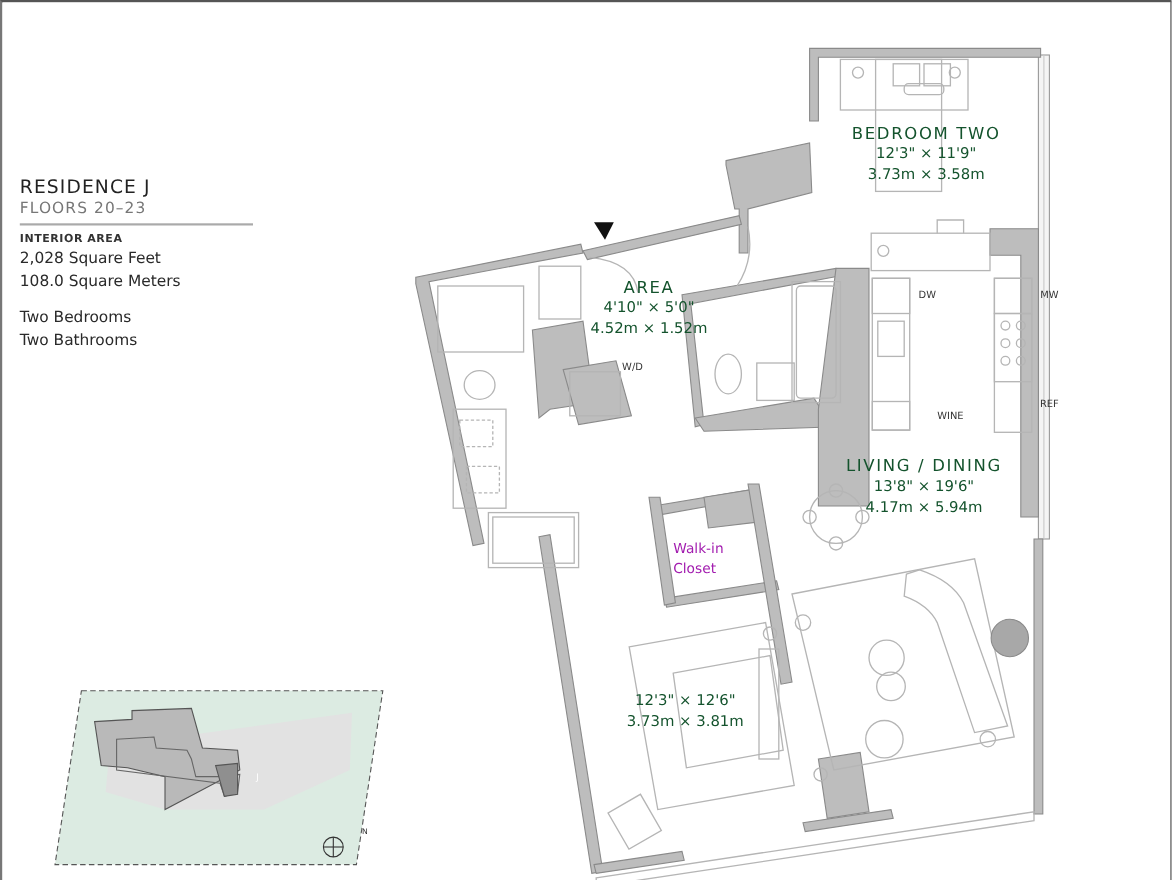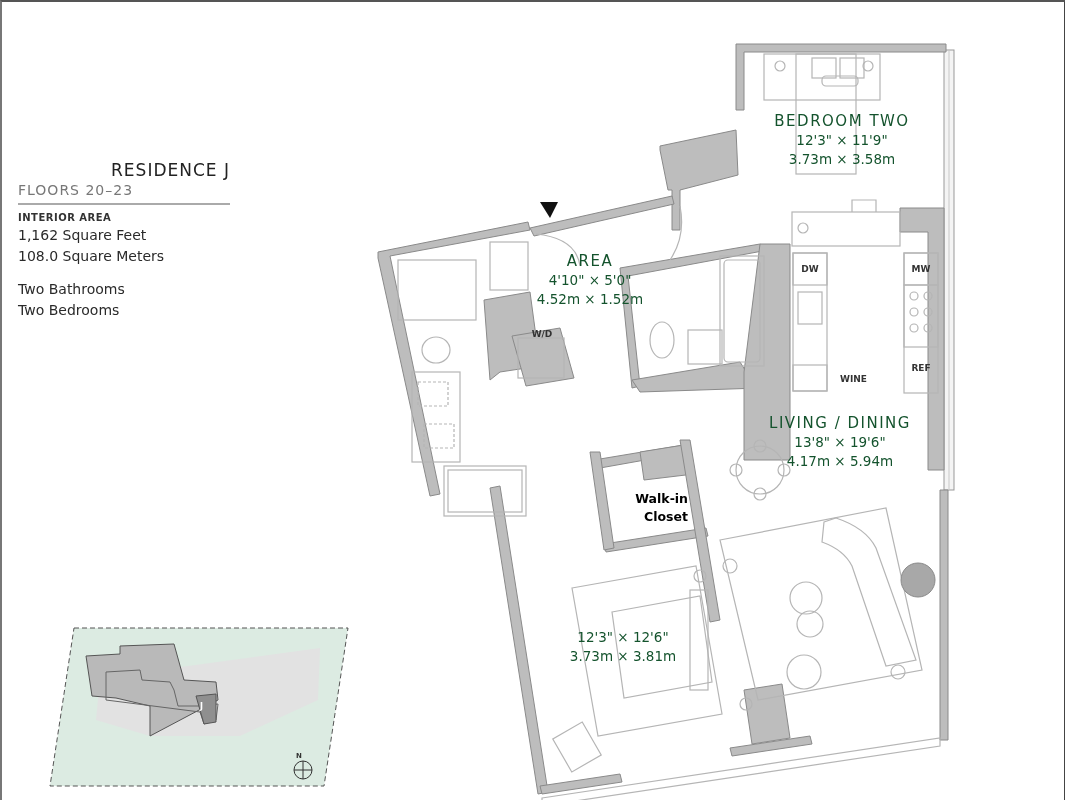--- a/index.html
+++ b/index.html
@@ -1,48 +1,48 @@
 <!DOCTYPE html>
 <html><head>
 <meta charset="utf-8">
 <style>
   html, body { margin:0; padding:0; }
   body { width:1065px; height:800px; background:#ffffff; position:relative; overflow:hidden;
          font-family:"DejaVu Sans", sans-serif; color:#2a2a2a; }
   .frame { position:absolute; left:0; top:0; width:1062px; height:798px;
            border-top:2px solid #555; border-left:2px solid #777; border-right:3px solid #444; }
   .info { position:absolute; left:18px; top:160px; width:212px; }
-  .title { font-size:17px; letter-spacing:1px; color:#222; line-height:20px;text-align:right; }
+  .title { font-size:17px; letter-spacing:1px; color:#222; line-height:20px; }
   .subtitle { font-size:14px; letter-spacing:1px; color:#777; line-height:20px; }
   .rule { height:2px; background:#aaa; margin:3px 0 6px 0; }
   .area-label { font-size:10px; font-weight:bold; letter-spacing:0.5px; color:#333; line-height:14px; }
   .line { font-size:14px; line-height:21px; color:#2a2a2a; }
   .gap { height:12px; }
   svg.plan { position:absolute; left:0; top:0; }
   .room-label { position:absolute; text-align:center; color:#14532d; }
   .room-name { font-size:15px; letter-spacing:1.5px; line-height:20px; }
   .room-dim { font-size:13.5px; line-height:19px; }
-  .fix { position:absolute; font-size:9px; font-weight:bold; color:#333; text-align:center; }
-  .closet { position:absolute; font-size:12.5px; line-height:18px; text-align:right; color:#000000;font-weight:bold; }
+  .fix { position:absolute; font-size:9px; font-weight:normal; color:#333; text-align:center;padding-left:33px; }
+  .closet { position:absolute; font-size:12.5px; line-height:18px; text-align:left; color:#a21caf; }
 </style>
 </head>
 <body>
 
 <div class="frame"></div>
 
 <div class="info">
   <div class="title">RESIDENCE J</div>
   <div class="subtitle">FLOORS 20–23</div>
   <div class="rule"></div>
   <div class="area-label">INTERIOR AREA</div>
-  <div class="line">1,162 Square Feet</div>
+  <div class="line">2,028 Square Feet</div>
   <div class="line">108.0 Square Meters</div>
   <div class="gap"></div>
+  <div class="line">Two Bedrooms</div>
   <div class="line">Two Bathrooms</div>
-  <div class="line">Two Bedrooms</div>
 </div>
 
 <svg class="plan" width="1065" height="800" viewBox="0 0 1065 800">
   <g fill="none" stroke="#b8b8b8" stroke-width="1">
 
     <rect x="944" y="50" width="10" height="440" fill="#f4f4f4" stroke="#999"></rect>
     <line x1="949" y1="50" x2="949" y2="490" stroke="#c8c8c8"></line>
   </g>
 
   <g fill="#bdbdbd" stroke="#8a8a8a" stroke-width="1">
@@ -196,14 +196,14 @@
 </div>
 
 <div class="closet" style="left:612px;top:490px;width:76px">
   <div>Walk-in</div>
   <div>Closet</div>
 </div>
 
 <div class="fix" style="left:524px;top:329px;width:36px">W/D</div>
 <div class="fix" style="left:795px;top:264px;width:30px">DW</div>
 <div class="fix" style="left:906px;top:264px;width:30px">MW</div>
-<div class="fix" style="left:840px;top:374px;width:24px">WINE</div>
+<div class="fix" style="left:819px;top:374px;width:24px">WINE</div>
 <div class="fix" style="left:906px;top:363px;width:30px">REF</div>
 
 </body></html>

